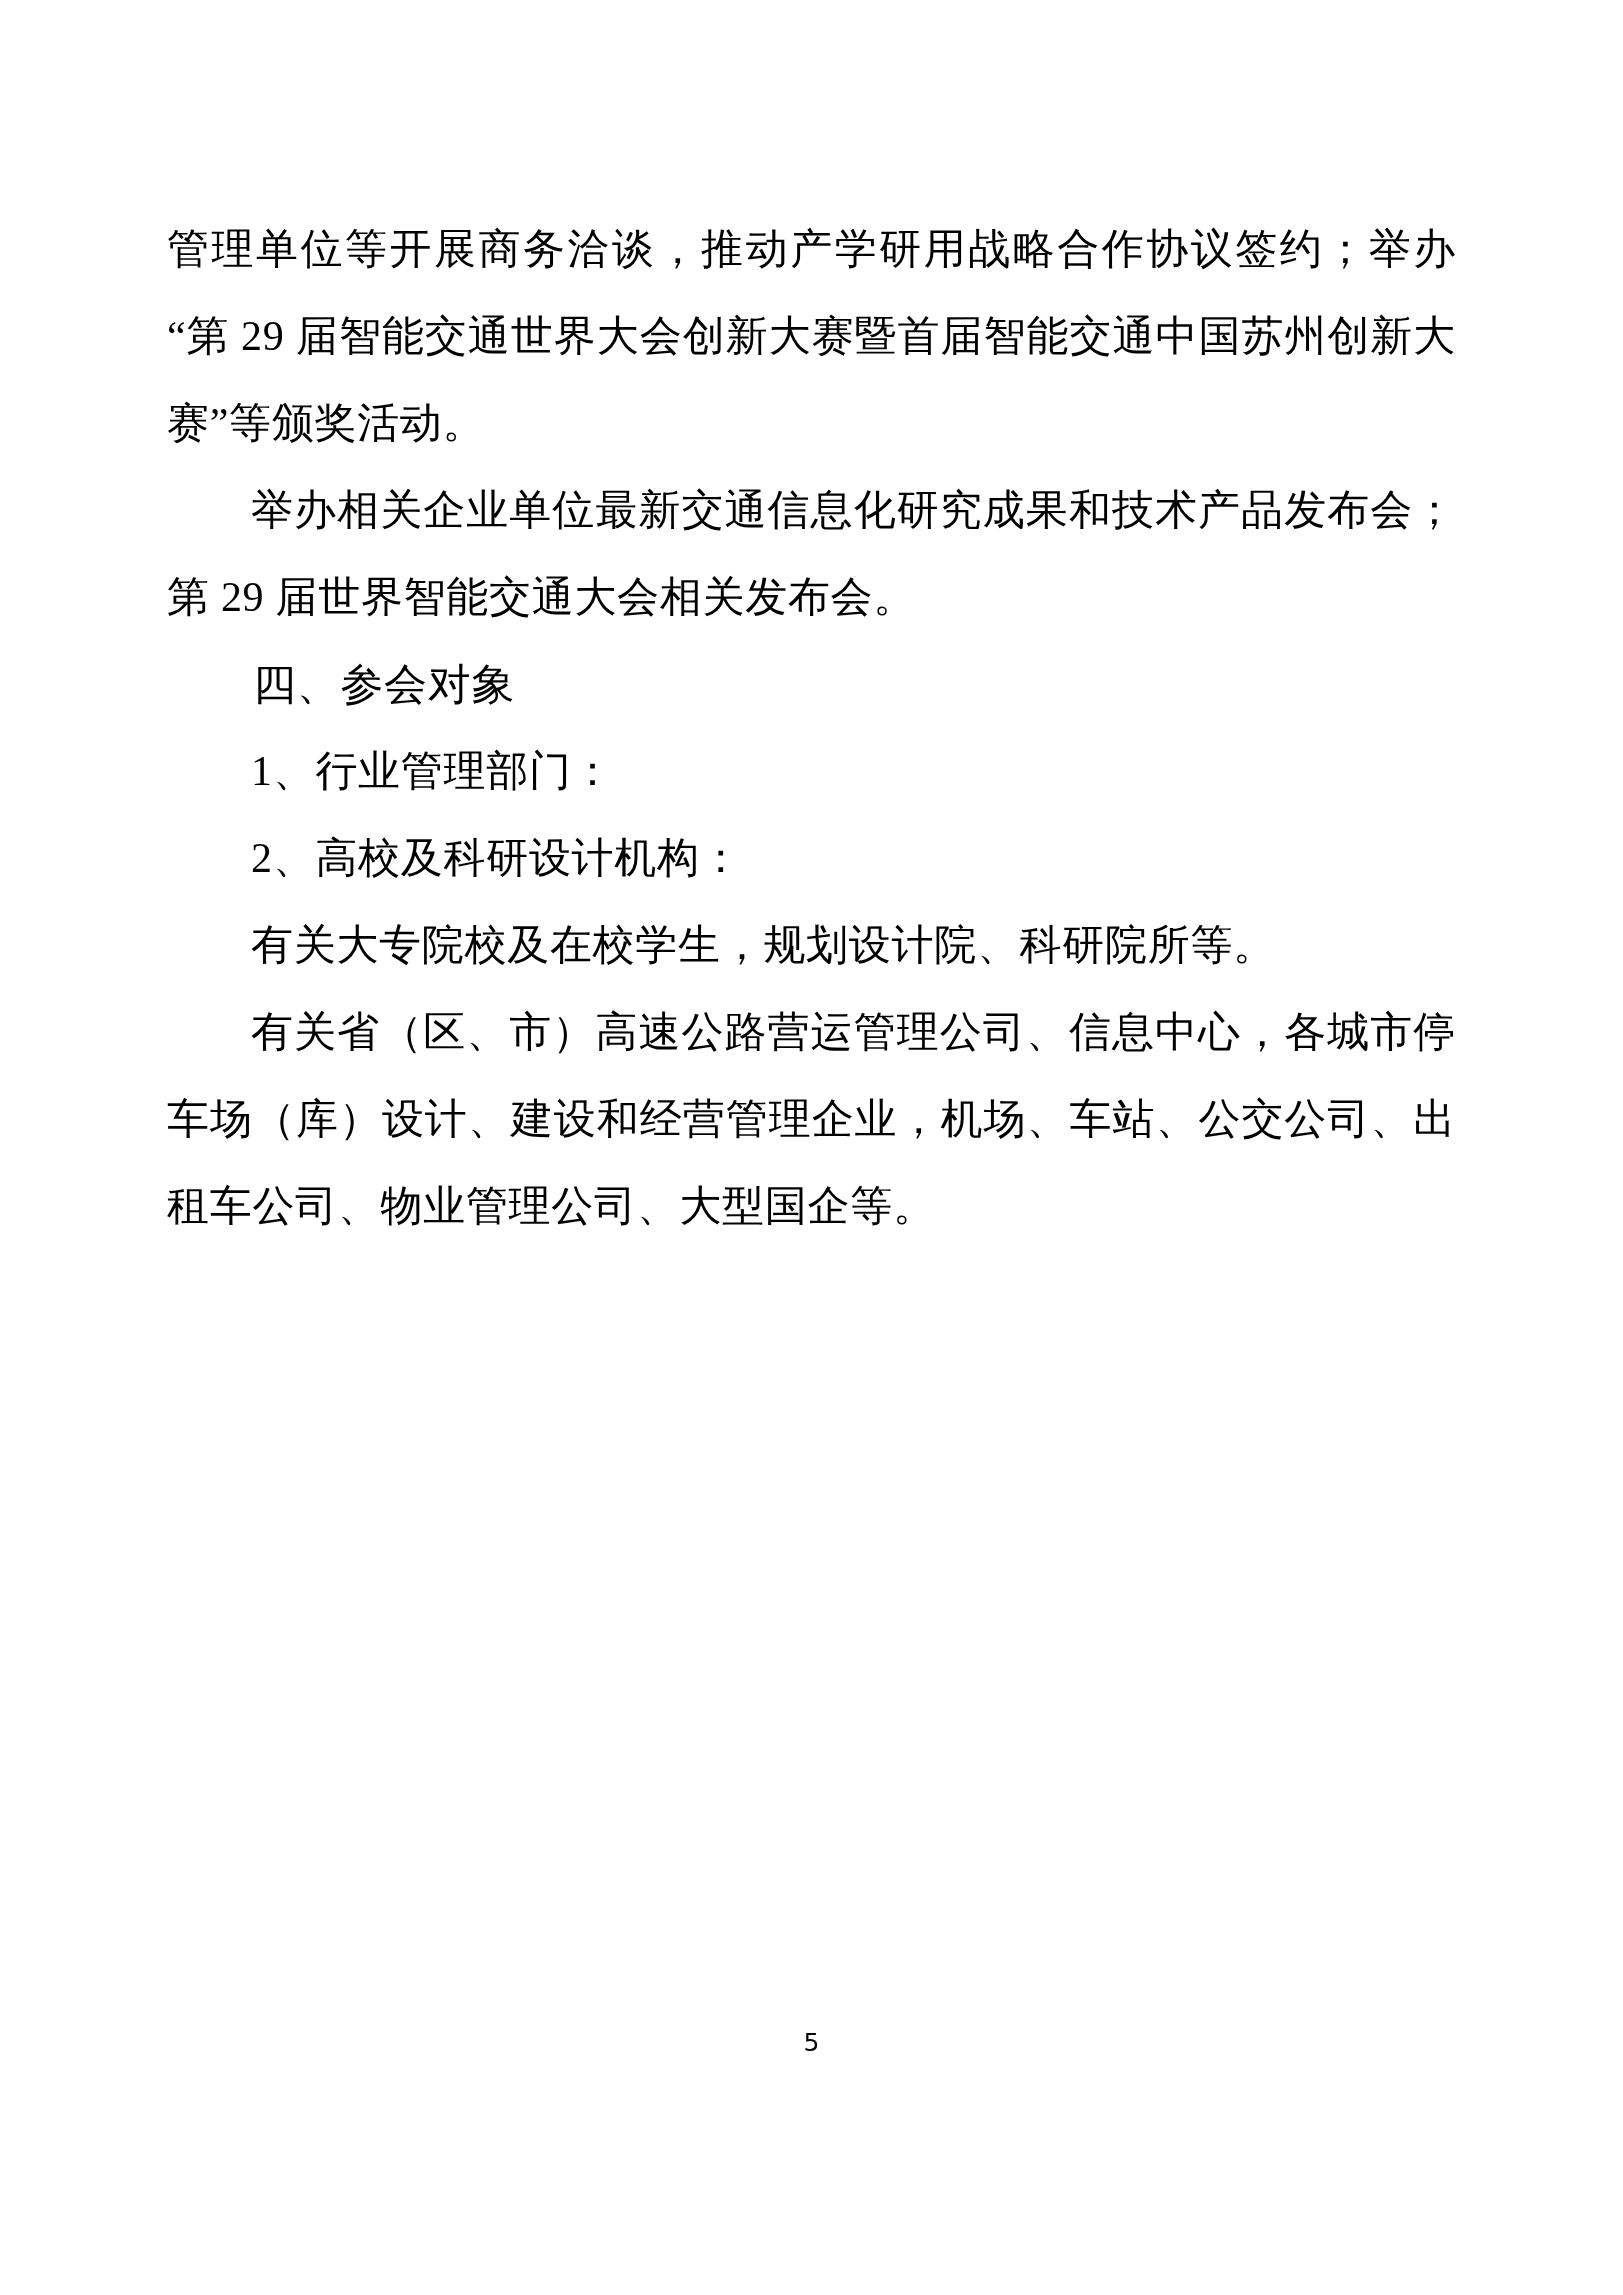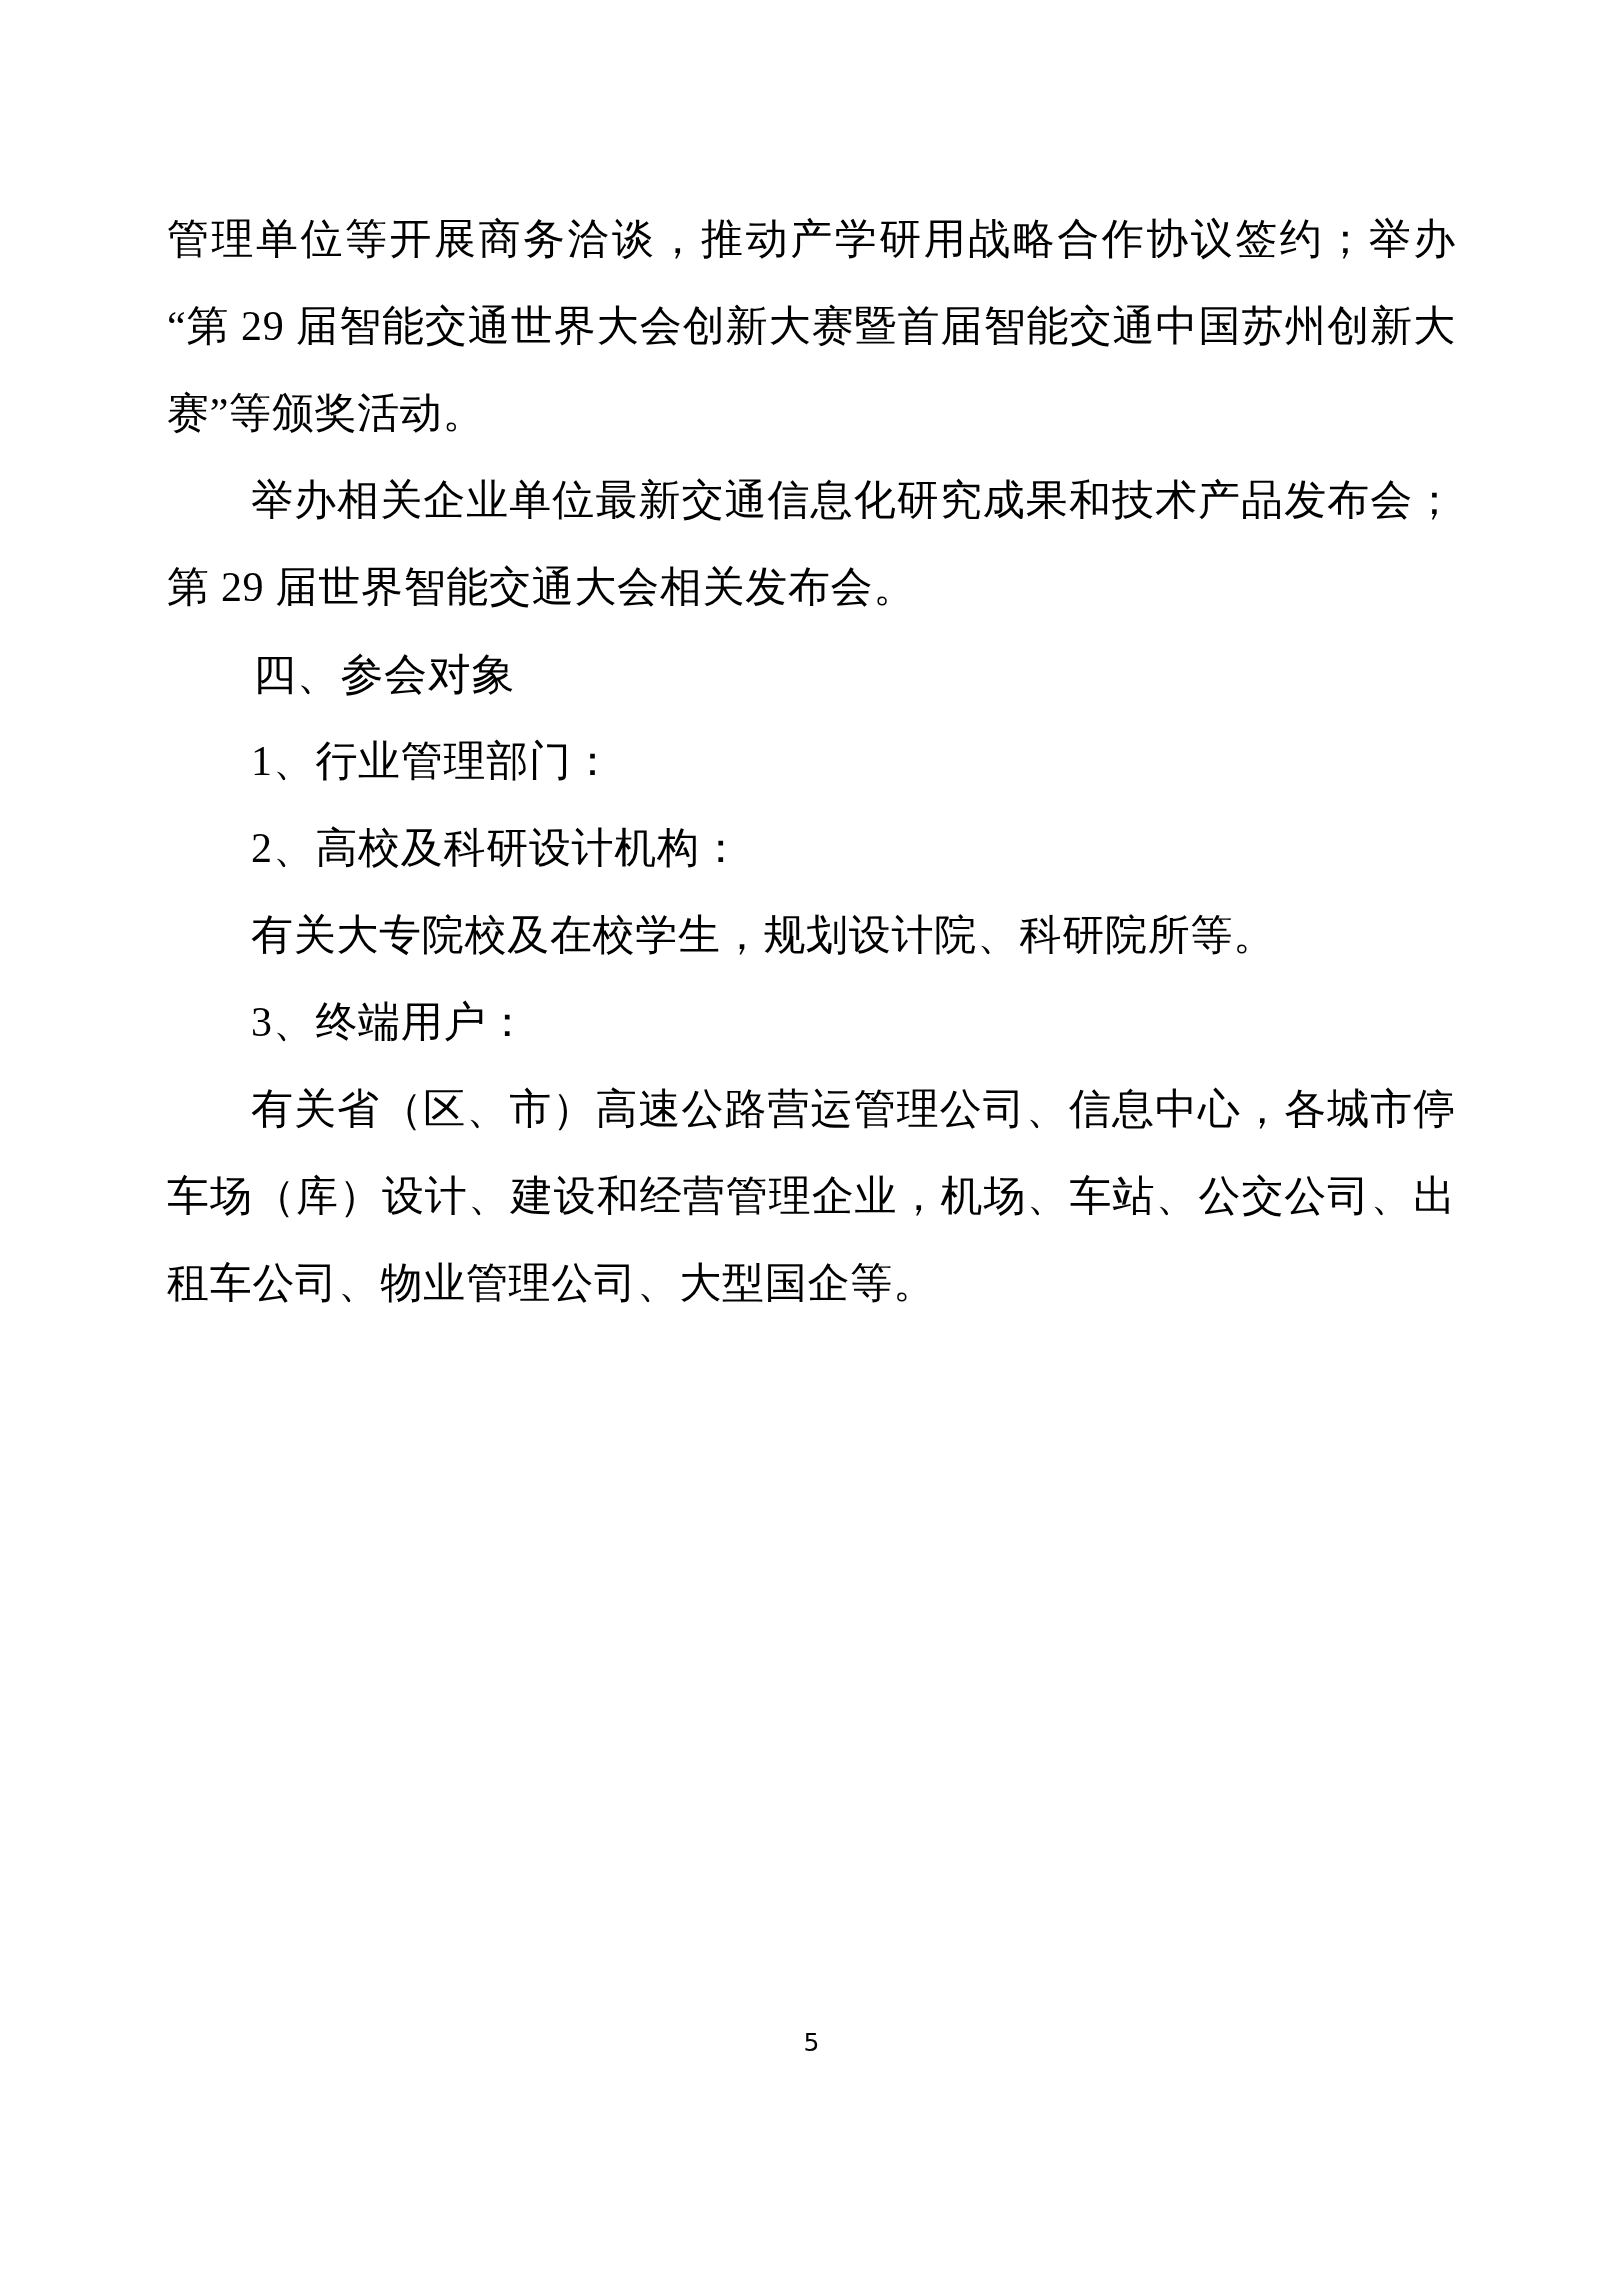--- a/index.html
+++ b/index.html
@@ -12,21 +12,21 @@
     width: 1623px;
     height: 2295px;
     background: #ffffff;
     overflow: hidden;
     font-family: "Liberation Serif", "DejaVu Serif", serif;
     color: #000000;
   }
   .content {
     position: absolute;
     left: 167px;
-    top: 196px;
+    top: 206px;
     width: 1289px;
   }
   .content p {
     margin: 0;
     font-size: 42px;
     line-height: 87px;
     text-align: justify;
     text-justify: inter-ideograph;
     letter-spacing: 0.7px;
     word-break: break-all;
@@ -58,18 +58,17 @@
 <body>
 
 <div class="page">
   <div class="content">
     <p class="noindent">管理单位等开展商务洽谈，推动产学研用战略合作协议签约；举办“第 29 届智能交通世界大会创新大赛暨首届智能交通中国苏州创新大赛”等颁奖活动。</p>
     <p class="indent">举办相关企业单位最新交通信息化研究成果和技术产品发布会；第 29 届世界智能交通大会相关发布会。</p>
     <p class="indent heading">四、参会对象</p>
     <p class="indent">1、行业管理部门：</p>
     <p class="indent">2、高校及科研设计机构：</p>
     <p class="indent">有关大专院校及在校学生，规划设计院、科研院所等。</p>
-    <p class="indent">3、终端用户：</p>
     <p class="indent">有关省（区、市）高速公路营运管理公司、信息中心，各城市停车场（库）设计、建设和经营管理企业，机场、车站、公交公司、出租车公司、物业管理公司、大型国企等。</p>
   </div>
   <div class="page-number">5</div>
 </div>
 
 
 </body></html>

